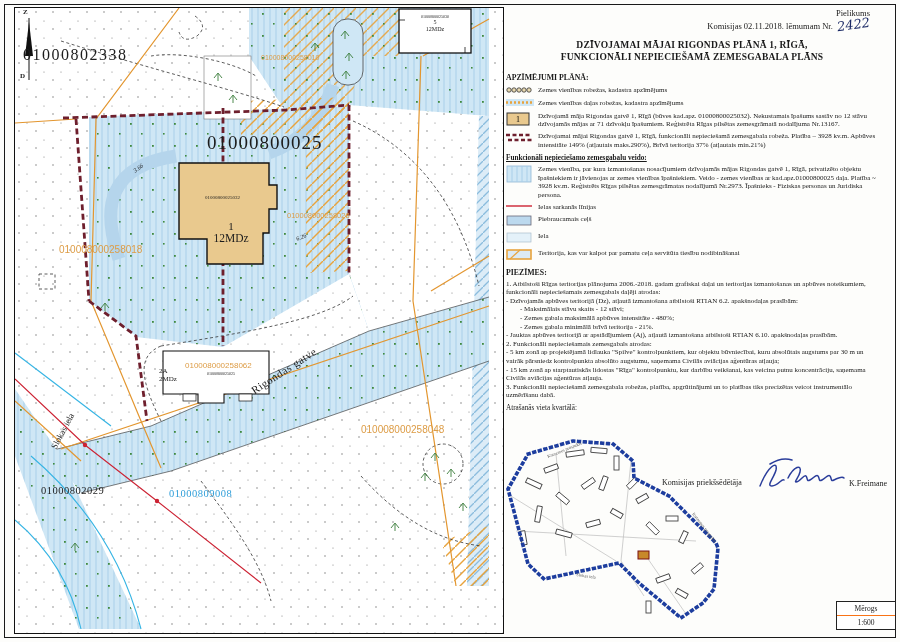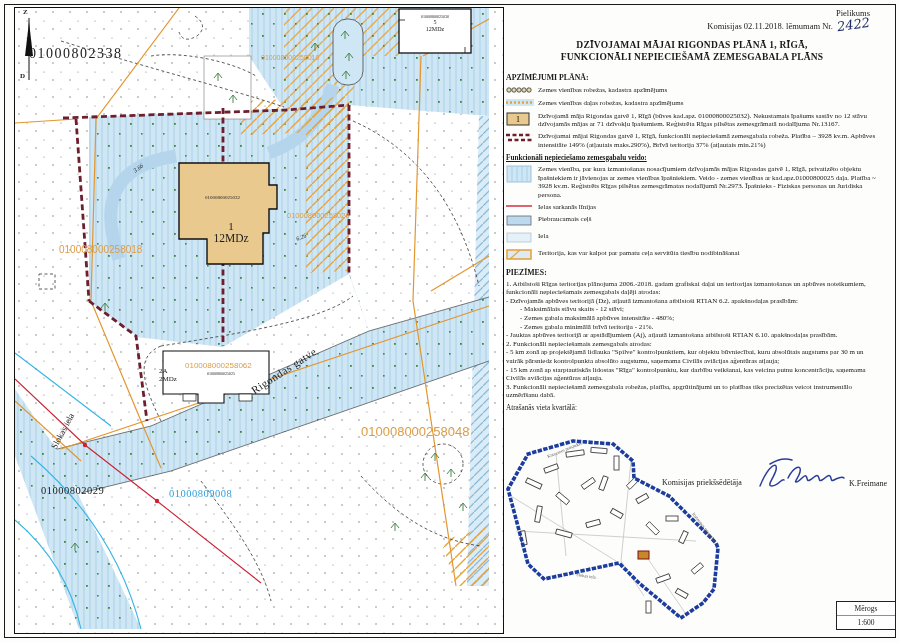--- a/index.html
+++ b/index.html
@@ -6,42 +6,42 @@
   body{width:900px;height:642px;background:#fdfdfb;font-family:"Liberation Serif",serif;color:#1a1a1a;position:relative;overflow:hidden;}
   .outer-border{position:absolute;inset:4px;border:1.5px solid #1a1a1a;pointer-events:none;}
 
   
   .map-frame{position:absolute;left:14px;top:7px;width:488px;height:625px;border:1.6px solid #111;background:#fff;overflow:hidden;}
   .map-frame svg{position:absolute;left:0;top:0;}
   .mlabel{position:absolute;white-space:nowrap;font-family:"Liberation Serif",serif;color:#1c1c1c;}
   .olabel{color:#dd9c45;font-family:"Liberation Sans",sans-serif;}
   .blabel{color:#2f9ed9;}
   .ctr{text-align:center;}
-  .lab-parcel-nw{left:14px;top:38px;font-size:14px;letter-spacing:1.5px;text-align:right;}
+  .lab-parcel-nw{left:8px;top:38px;font-size:16px;letter-spacing:1.5px;text-align:right;}
   .lab-part010{left:246px;top:46px;font-size:7px;}
   .bld5-block{left:384px;top:6px;width:72px;}
   .bld5-cad{font-size:4px;line-height:5px;}
   .bld5-no{font-size:6px;line-height:7px;}
   .bld5-type{font-size:6px;line-height:7px;}
   .lab-parcel-main{left:192px;top:124px;font-size:19px;letter-spacing:1px;}
   .lab-bld1-cad{left:190px;top:187px;font-size:5px;}
   .bld1-block{left:186px;top:212px;width:60px;}
   .bld1-no{font-size:11px;line-height:12px;}
   .bld1-type{font-size:11.5px;line-height:13px;}
   .lab-part028{left:272px;top:203px;font-size:7.5px;}
   .lab-dim626{left:281px;top:226px;font-size:6px;font-style:italic;transform:rotate(-20deg);}
   .lab-dim366{left:118px;top:157px;font-size:6px;font-style:italic;transform:rotate(-38deg);}
   .lab-part018{left:44px;top:236px;font-size:10px;}
   .lab-part062{left:170px;top:353px;font-size:8px;}
   .lab-bld2a-cad{left:192px;top:363px;font-size:4px;}
   .bld2a-block{left:144px;top:359px;}
   .bld2a-no{font-size:7px;line-height:8px;}
   .bld2a-type{font-size:7px;line-height:8px;}
   .lab-rigondas{left:234px;top:378px;font-size:11px;letter-spacing:.5px;transform:rotate(-33deg);transform-origin:left top;}
-  .lab-part048{left:346px;top:416px;font-size:13px;}
+  .lab-part048{left:346px;top:416px;font-size:10px;}
   .lab-parcel-sw{left:26px;top:477px;font-size:10.5px;letter-spacing:.5px;}
   .lab-street-parcel{left:154px;top:480px;font-size:10.5px;letter-spacing:.5px;}
   .lab-slokas{left:34px;top:438px;font-size:9px;transform:rotate(-62deg);transform-origin:left top;}
   .lab-nz{left:8px;top:0px;font-size:7px;font-weight:bold;}
   .lab-nd{left:5px;top:64px;font-size:7px;font-weight:bold;}
 
   
   .rp{position:absolute;left:506px;top:8px;width:372px;}
   .hdr{text-align:right;font-size:8.5px;line-height:11px;padding-right:8px;}
   .handno{display:inline-block;font-family:"DejaVu Serif",serif;font-style:italic;font-size:13px;color:#1b2a66;transform:rotate(-8deg);margin-left:2px;}
@@ -236,20 +236,21 @@
 
   <div class="mlabel lab-nz">Z</div>
   <div class="mlabel lab-nd">D</div>
   <div class="mlabel lab-parcel-nw">01000802338</div>
   <div class="mlabel olabel lab-part010">010008000258010</div>
   <div class="mlabel ctr bld5-block">
     <div class="bld5-cad">01000800025030</div>
     <div class="bld5-no">5</div>
     <div class="bld5-type">12MDz</div>
   </div>
+  <div class="mlabel lab-parcel-main">01000800025</div>
   <div class="mlabel lab-bld1-cad">01000800025032</div>
   <div class="mlabel ctr bld1-block">
     <div class="bld1-no">1</div>
     <div class="bld1-type">12MDz</div>
   </div>
   <div class="mlabel olabel lab-part028">010008000258028</div>
   <div class="mlabel lab-dim626">6.26</div>
   <div class="mlabel lab-dim366">3.66</div>
   <div class="mlabel olabel lab-part018">010008000258018</div>
   <div class="mlabel olabel lab-part062">010008000258062</div>

